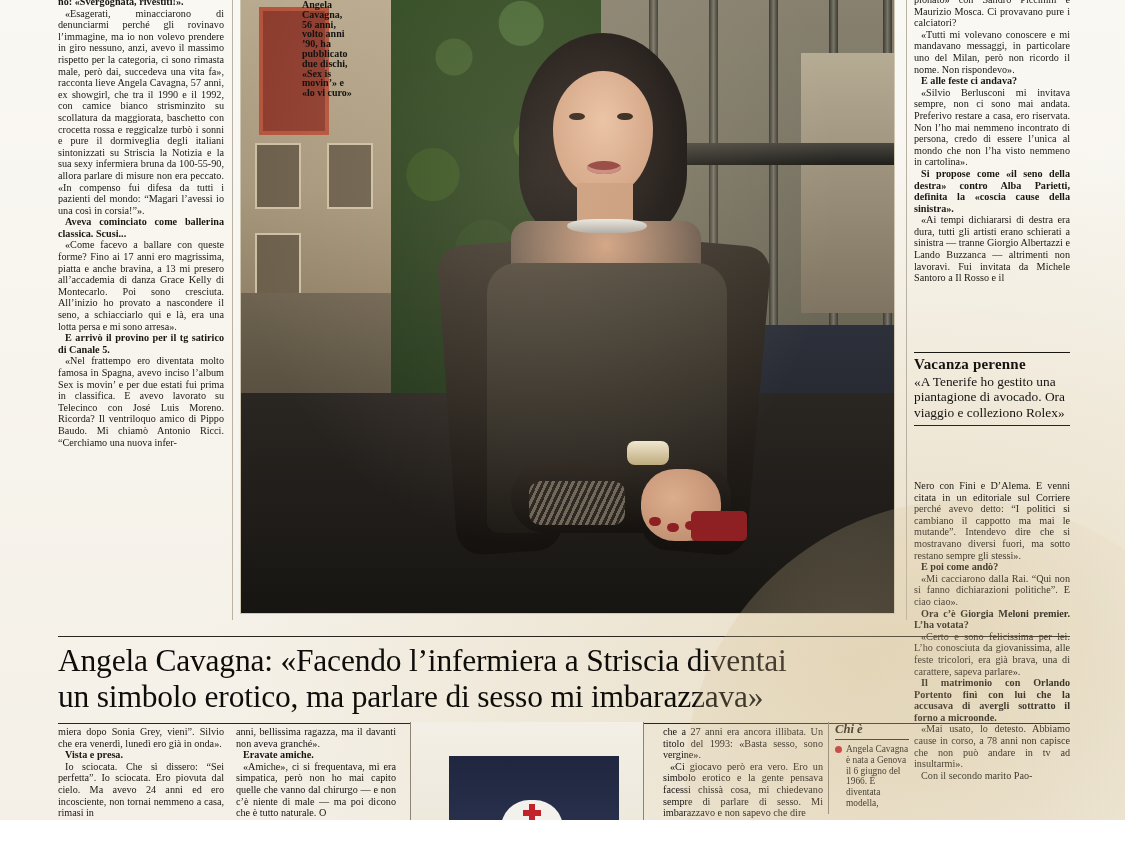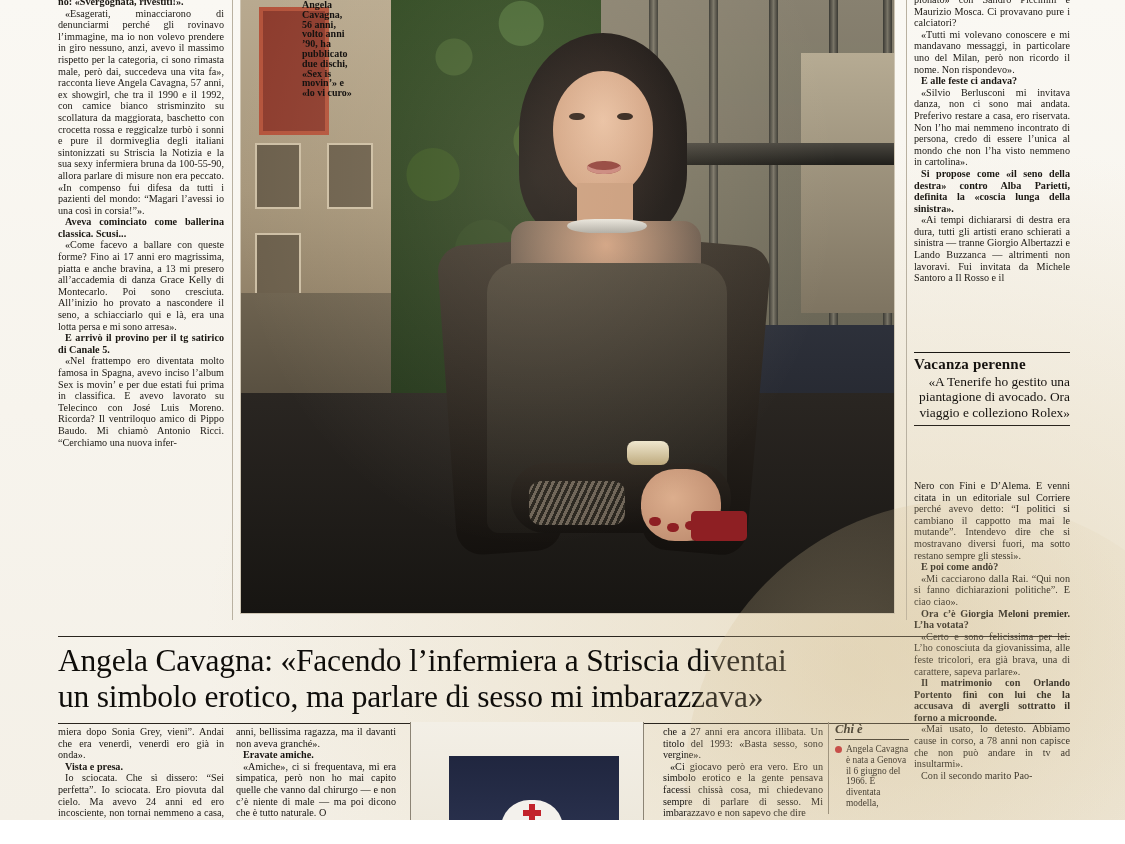--- a/index.html
+++ b/index.html
@@ -67,21 +67,21 @@
     font-size: 15px;
     font-weight: 700;
     letter-spacing: .2px;
     line-height: 16px;
     margin-bottom: 2px;
   }
   #vacanza .standfirst {
     font-size: 13.4px;
     line-height: 15.4px;
     font-weight: 400;
-    text-align: right;
+    text-align: left;
   }
   #vacanza .rule-bot {
     border-bottom: 1px solid #2a251e;
     margin-top: 5px;
   }
 
   
   #photo {
     position: absolute;
     left: 240px;
@@ -451,22 +451,22 @@
       </div>
       <div class="glow"></div>
     </div>
 
     <div id="photo-inset-caption">Angela Cavagna, 56 anni, volto anni ’90, ha pubblicato due dischi, «Sex is movin’» e «lo vi curo»</div>
 
     <div class="col" id="col-r1">
       <p class="noind">pionato» con Sandro Piccinini e Maurizio Mosca. Ci provavano pure i calciatori?</p>
       <p>«Tutti mi volevano conoscere e mi mandavano messaggi, in particolare uno del Milan, però non ricordo il nome. Non rispondevo».</p>
       <p class="bq">E alle feste ci andava?</p>
-      <p>«Silvio Berlusconi mi invitava danza, non ci sono mai andata. Preferivo restare a casa, ero riservata. Non l’ho mai nemmeno incontrato di persona, credo di essere l’unica al mondo che non l’ha visto nemmeno in cartolina».</p>
-      <p class="bq">Si propose come «il seno della destra» contro Alba Parietti, definita la «coscia lunga della sinistra».</p>
+      <p>«Silvio Berlusconi mi invitava sempre, non ci sono mai andata. Preferivo restare a casa, ero riservata. Non l’ho mai nemmeno incontrato di persona, credo di essere l’unica al mondo che non l’ha visto nemmeno in cartolina».</p>
+      <p class="bq">Si propose come «il seno della destra» contro Alba Parietti, definita la «coscia cause della sinistra».</p>
       <p>«Ai tempi dichiararsi di destra era dura, tutti gli artisti erano schierati a sinistra — tranne Giorgio Albertazzi e Lando Buzzanca — altrimenti non lavoravi. Fui invitata da Michele Santoro a Il Rosso e il</p>
     </div>
 
     <div id="vacanza">
       <div class="rule-top"></div>
       <div class="kicker">Vacanza perenne</div>
       <div class="standfirst">«A Tenerife ho gestito una piantagione di avocado. Ora viaggio e colleziono Rolex»</div>
       <div class="rule-bot"></div>
     </div>
 
@@ -481,21 +481,21 @@
       <p>Con il secondo marito Pao-</p>
     </div>
 
     <div id="headline">
       <div class="hl">Angela Cavagna: «Facendo l’infermiera a Striscia diventai</div>
       <div class="hl">un simbolo erotico, ma parlare di sesso mi imbarazzava»</div>
       <div class="rule-under"></div>
     </div>
 
     <div class="col" id="col-left2">
-      <p class="noind">miera dopo Sonia Grey, vieni”. Andai che era venerdì, venerdì ero già in onda».</p>
+      <p class="noind">miera dopo Sonia Grey, vieni”. Silvio che era venerdì, lunedì ero già in onda».</p>
       <p class="bq">Vista e presa.</p>
       <p>Io sciocata. Che sì dissero: “Sei perfetta”. Io sciocata. Ero piovuta dal cielo. Ma avevo 24 anni ed ero incosciente, non tornai nemmeno a casa, rimasi in</p>
     </div>
 
     <div class="bcol" id="bcol-2">
       <p class="noind">anni, bellissima ragazza, ma il davanti non aveva granché».</p>
       <p class="bq">Eravate amiche.</p>
       <p>«Amiche», ci si frequentava, mi era simpatica, però non ho mai capito quelle che vanno dal chirurgo — e non c’è niente di male — ma poi dicono che è tutto naturale. O</p>
     </div>
 

